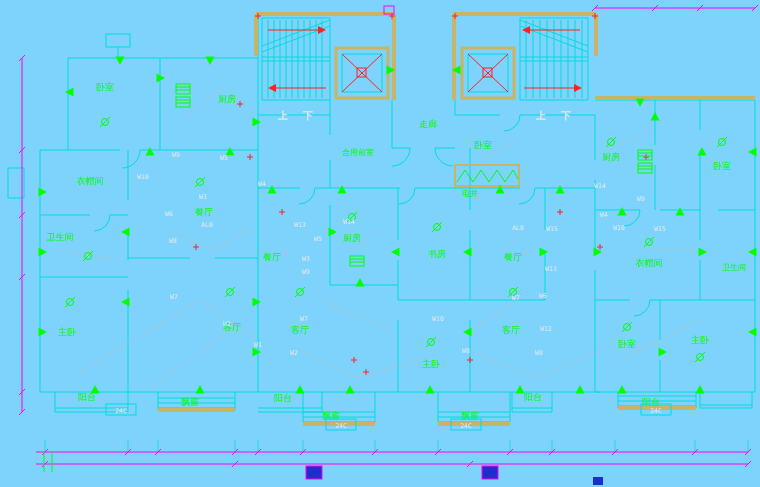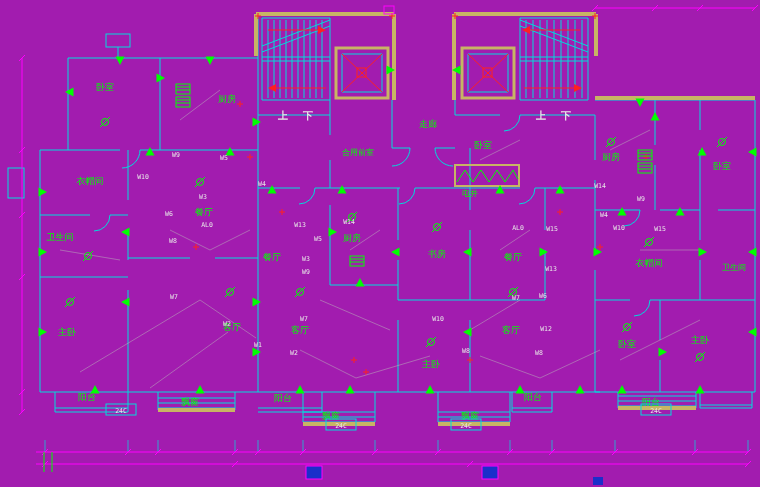--- a/index.html
+++ b/index.html
@@ -1,16 +1,16 @@
 <!DOCTYPE html>
 <html><head>
 <meta charset="utf-8">
 <style>
   html,body{margin:0;padding:0;background:#000;}
-  .stage{position:relative;width:760px;height:487px;background:#a21caf;overflow:hidden;}
+  .stage{position:relative;width:760px;height:487px;background:#7dd3fc;overflow:hidden;}
   svg{display:block;}
   svg text{font-family:"DejaVu Sans Mono","DejaVu Sans",monospace;}
 </style>
 </head>
 <body>
 
 <div class="stage">
 <svg id="plan-svg" width="760" height="487" viewBox="0 0 760 487">
 
   <g stroke="#00dcdc" stroke-width="1" fill="none">

